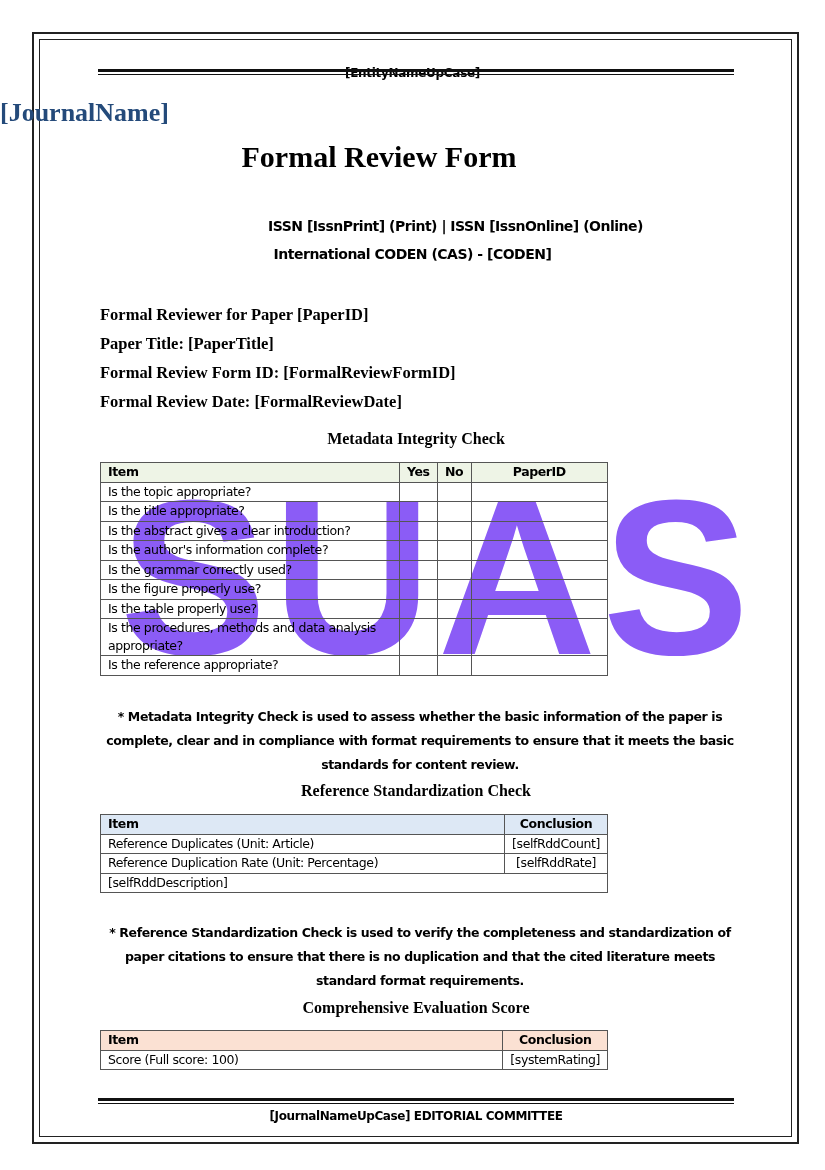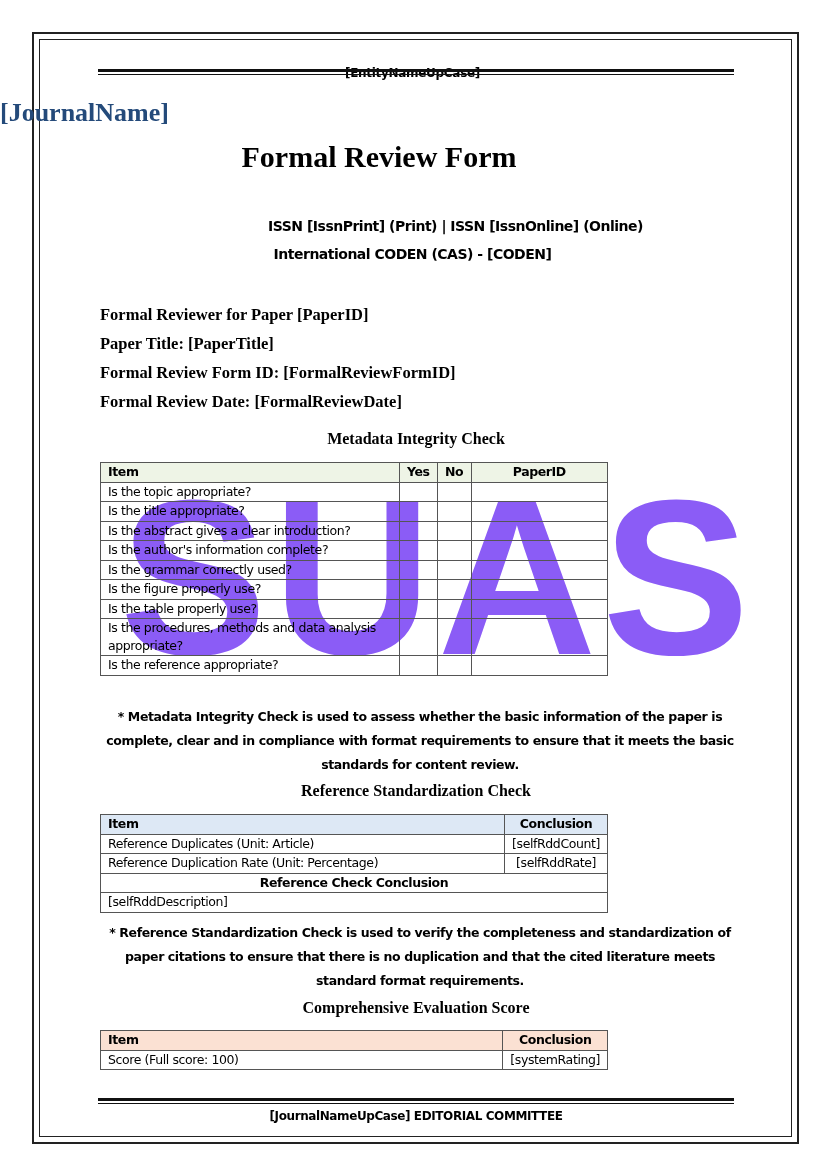--- a/index.html
+++ b/index.html
@@ -153,23 +153,20 @@
   </tr>
   <tr>
     <td>Reference Duplicates (Unit: Article)</td>
     <td class="c">[selfRddCount]</td>
   </tr>
   <tr>
     <td>Reference Duplication Rate (Unit: Percentage)</td>
     <td class="c">[selfRddRate]</td>
   </tr>
   <tr>
-    <td colspan="2" class="sub">Reference Check Conclusion</td>
-  </tr>
-  <tr>
     <td colspan="2">[selfRddDescription]</td>
   </tr>
 </tbody>
   </table>
 
 <div class="note" style="top:921px;">* Reference Standardization Check is used to verify the completeness and standardization of paper citations to ensure that there is no duplication and that the cited literature meets standard format requirements.</div>
 
 <div class="section-title" style="top:999px;">Comprehensive Evaluation Score</div>
 
 <table class="score" style="top:1030px;">

